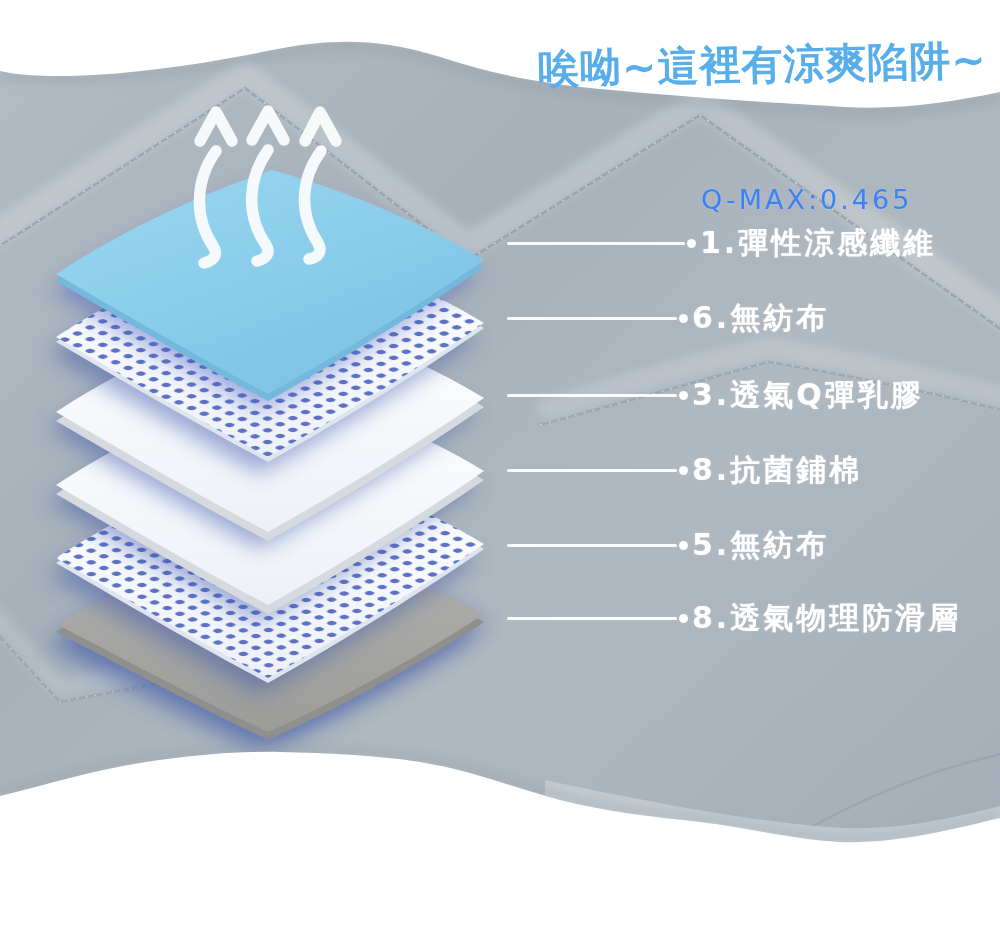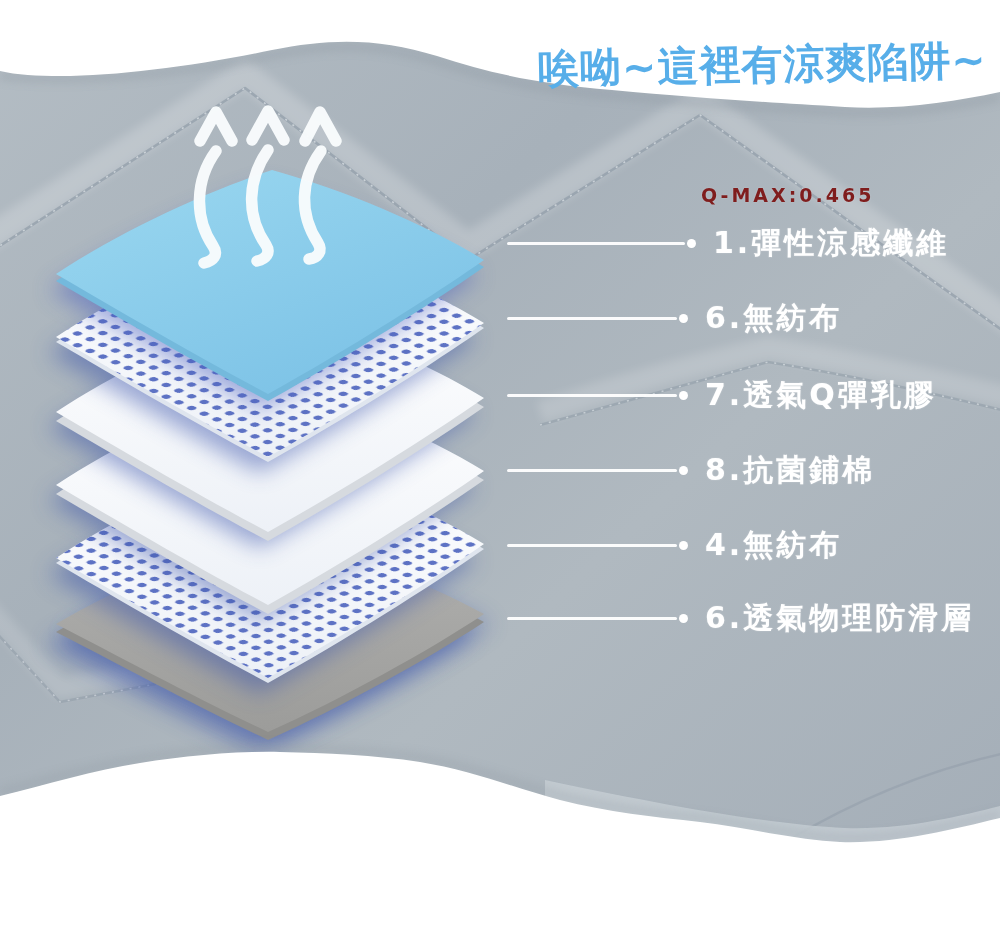--- a/index.html
+++ b/index.html
@@ -8,30 +8,30 @@
     font-family:"DejaVu Sans","Liberation Sans",sans-serif;
   }
   .bg-svg{position:absolute;left:0;top:0;width:1000px;height:931px;display:block;}
   .title{
     position:absolute;left:538px;top:38px;width:430px;text-align:center;
     font-size:41px;font-weight:700;color:#57aee9;letter-spacing:1px;
     transform:rotate(-1.2deg);white-space:nowrap;
   }
   .qmax{
     position:absolute;left:701px;top:184px;
-    font-size:19px;font-weight:700;color:#7f1d1d;letter-spacing:3px;white-space:nowrap;
+    font-size:27px;font-weight:400;color:#3b82f6;letter-spacing:3px;white-space:nowrap;
     text-shadow:0 0 2px rgba(255,255,255,0.25);
   }
   .callout{
     position:absolute;left:507px;height:40px;display:flex;align-items:center;
   }
   .callout .line{height:3px;background:#ffffff;opacity:.95;border-radius:2px;}
   .callout .dot{width:9px;height:9px;border-radius:50%;background:#ffffff;margin-left:2px;flex:none;}
   .callout .txt{
-    margin-left:17px;color:#ffffff;font-size:30px;font-weight:600;letter-spacing:3px;
+    margin-left:4px;color:#ffffff;font-size:30px;font-weight:600;letter-spacing:3px;
     white-space:nowrap;text-shadow:0 0 2px rgba(255,255,255,0.3);
   }
 </style>
 </head>
 <body>
 
 <div class="stage">
 
   <svg class="bg-svg" viewBox="0 0 1000 931">
     <defs>
@@ -170,31 +170,31 @@
     <span class="txt">1.彈性涼感纖維</span>
   </div>
   <div class="callout" style="top:298px">
     <span class="line" style="width:170px"></span>
     <span class="dot"></span>
     <span class="txt">6.無紡布</span>
   </div>
   <div class="callout" style="top:375px">
     <span class="line" style="width:170px"></span>
     <span class="dot"></span>
-    <span class="txt">7.透氣Q彈乳膠</span>
+    <span class="txt">3.透氣Q彈乳膠</span>
   </div>
   <div class="callout" style="top:450px">
     <span class="line" style="width:170px"></span>
     <span class="dot"></span>
     <span class="txt">8.抗菌鋪棉</span>
   </div>
   <div class="callout" style="top:525px">
     <span class="line" style="width:170px"></span>
     <span class="dot"></span>
-    <span class="txt">4.無紡布</span>
+    <span class="txt">5.無紡布</span>
   </div>
   <div class="callout" style="top:598px">
     <span class="line" style="width:170px"></span>
     <span class="dot"></span>
-    <span class="txt">6.透氣物理防滑層</span>
+    <span class="txt">8.透氣物理防滑層</span>
   </div>
 
 </div>
 
 </body></html>

